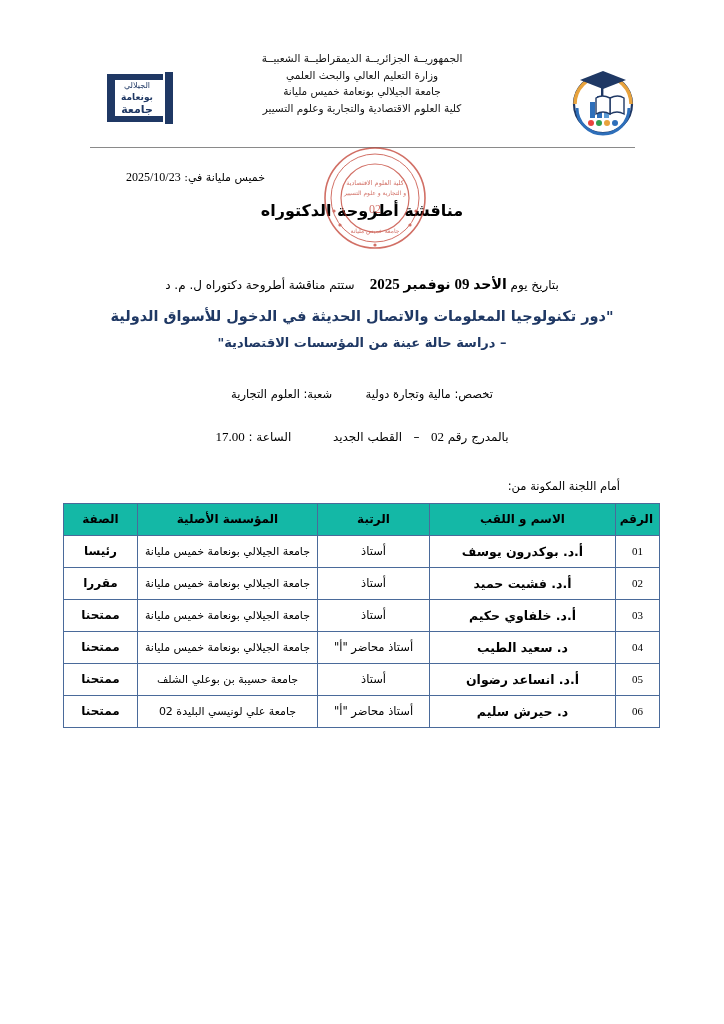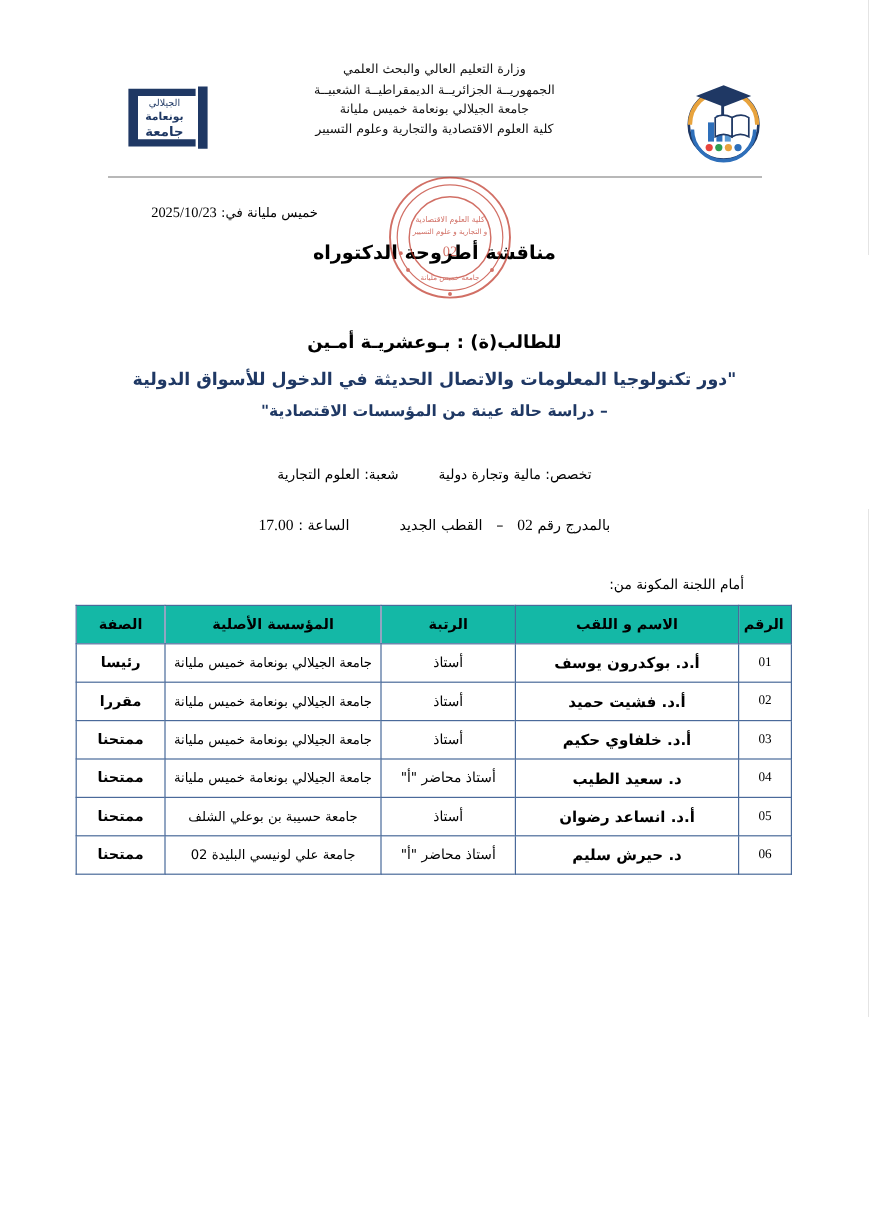--- a/index.html
+++ b/index.html
@@ -270,43 +270,48 @@
         <path d="M44 36 q8 -4 14 0 l0 16 q-7 -4 -14 0 Z" fill="#ffffff" stroke="#1f3864" stroke-width="1.4"></path>
         <path d="M44 36 q-8 -4 -14 0 l0 16 q7 -4 14 0 Z" fill="#ffffff" stroke="#1f3864" stroke-width="1.4"></path>
         <circle cx="25" cy="61" r="3" fill="#e8443d"></circle>
         <circle cx="33" cy="61" r="3" fill="#2e9e4f"></circle>
         <circle cx="41" cy="61" r="3" fill="#e8a33d"></circle>
         <circle cx="49" cy="61" r="3" fill="#2e6fba"></circle>
       </svg>
     </div>
 
     <div class="header-lines">
+      <div>الجمهوريــة الجزائريــة الديمقراطيــة الشعبيــة</div>
       <div>وزارة التعليم العالي والبحث العلمي</div>
-      <div>الجمهوريــة الجزائريــة الديمقراطيــة الشعبيــة</div>
       <div>جامعة الجيلالي بونعامة خميس مليانة</div>
       <div>كلية العلوم الاقتصادية والتجارية وعلوم التسيير</div>
     </div>
   </div>
 
   <div class="rule"></div>
 
   <div class="dateline">
     <span>خميس مليانة في:</span>
     <span class="dnum">2025/10/23</span>
   </div>
 
   <div class="sub-title">مناقشة أطروحة الدكتوراه</div>
 
   <div class="body-zone">
 
-
-    <div class="line-student">
-      <span>للطالب(ة) :</span>
-      <span>بـوعشريـة أمـين</span>
-    </div>
+    <div class="line-defense">
+      <span>بتاريخ يوم</span>
+      <b>الأحد</b>
+      <span class="num">09</span>
+      <b>نوفمبر</b>
+      <span class="num">2025</span>
+      &nbsp;&nbsp;
+      <span>ستتم مناقشة أطروحة دكتوراه ل. م. د</span>
+    </div>
+
 
 
     <div class="thesis-title">
       <span>"دور تكنولوجيا المعلومات والاتصال الحديثة في الدخول للأسواق الدولية</span>
       <span class="l2">– دراسة حالة عينة من المؤسسات الاقتصادية"</span>
     </div>
 
     <div class="line-spec">
       <span>تخصص:</span>
       <span>مالية وتجارة دولية</span>

